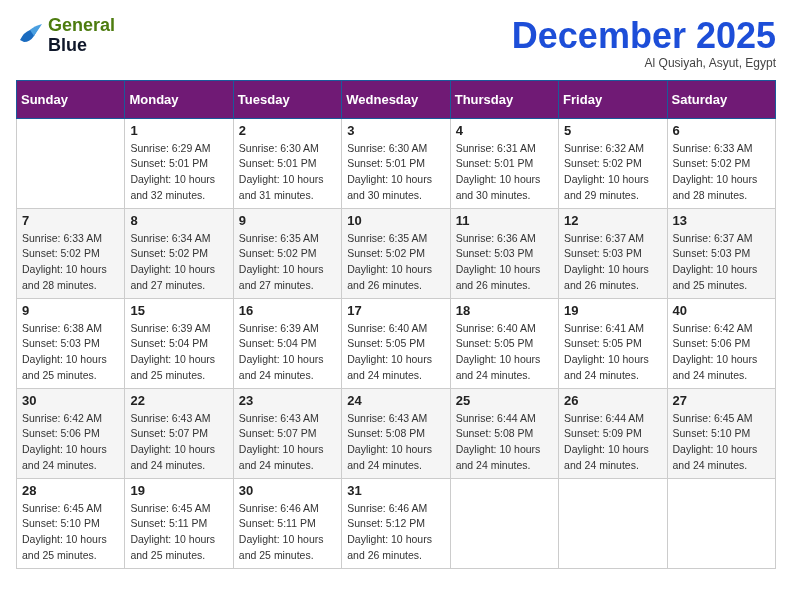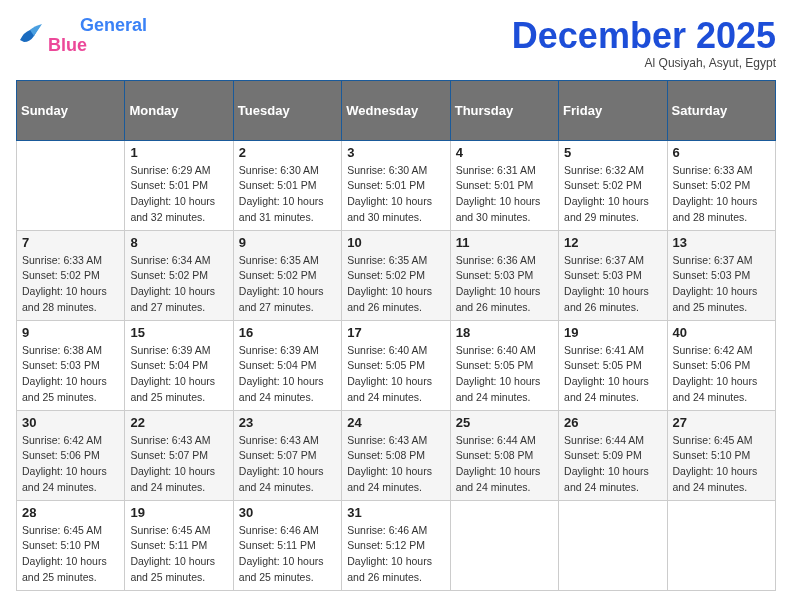--- a/index.html
+++ b/index.html
@@ -19,22 +19,22 @@
     .logo {
       display: flex;
       align-items: center;
       gap: 4px;
     }
     .logo-text {
       font-size: 18px;
       font-weight: bold;
       line-height: 1.1;
     }
-    .logo-general { color: #3b82f6; margin-left: 32px; }
-    .logo-blue { color: #ec4899; }
+    .logo-general { color: #4d7c0f; }
+    .logo-blue { color: #0f172a; }
     .logo-bird {
       width: 28px;
       height: 24px;
     }
     .title-block {
       text-align: right;
     }
     .month-title {
       font-size: 36px;
       font-weight: bold;
@@ -44,23 +44,23 @@
     .location {
       font-size: 12px;
       color: #444;
     }
     .calendar {
       width: 100%;
       border-collapse: collapse;
       font-size: 11px;
     }
     .calendar thead tr th {
-      background: #737373;
+      background: #701a75;
       color: #fff;
-      padding: 22px 4px;
+      padding: 11px 4px;
       text-align: left;
       font-size: 13px;
       font-weight: bold;
       border: 1px solid #1a5a9a;
     }
     .calendar tbody tr td {
       border: 1px solid #ccc;
       vertical-align: top;
       padding: 4px 5px;
       min-width: 100px;

